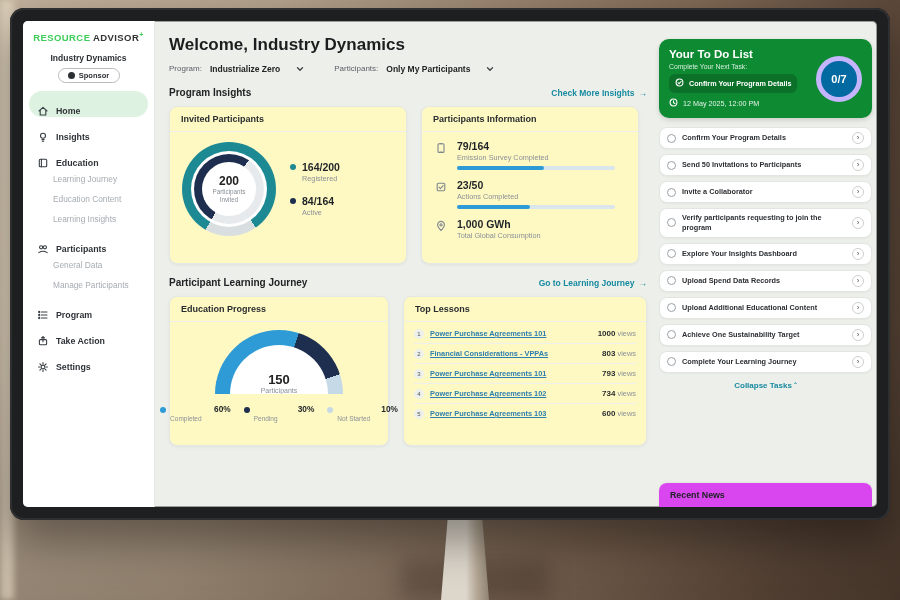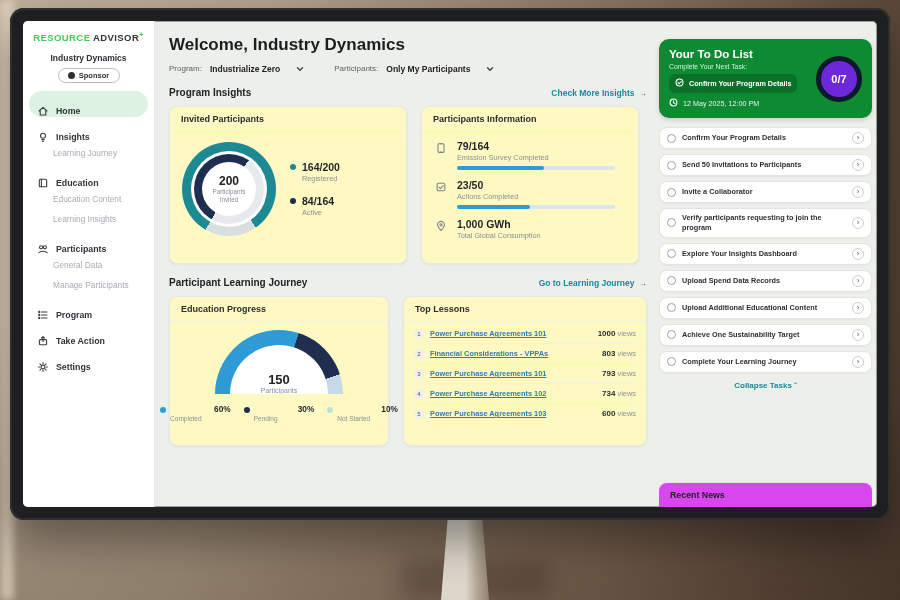--- a/index.html
+++ b/index.html
@@ -157,31 +157,31 @@
           </div>
           <div class="nav-item main">
             <span class="nav-icon">
                 <svg viewBox="0 0 12 12">
                   <circle cx="6" cy="4.7" r="2.5"></circle>
                   <path d="M4.9 8.6 h2.2 M5.3 10.2 h1.4"></path>
                 </svg>
               </span>
             <span>Insights</span>
           </div>
+          <div class="nav-item main">
+            <span class="nav-icon">
+                <svg viewBox="0 0 12 12">
+                  <rect x="2.3" y="2.2" width="7.4" height="7.6" rx="1"></rect>
+                  <path d="M4.4 2.2 V9.8"></path>
+                </svg>
+              </span>
+            <span>Education</span>
+          </div>
           <div class="nav-item sub">
             <span>Learning Journey</span>
-          </div>
-          <div class="nav-item main">
-            <span class="nav-icon">
-                <svg viewBox="0 0 12 12">
-                  <rect x="2.3" y="2.2" width="7.4" height="7.6" rx="1"></rect>
-                  <path d="M4.4 2.2 V9.8"></path>
-                </svg>
-              </span>
-            <span>Education</span>
           </div>
           <div class="nav-item sub">
             <span>Education Content</span>
           </div>
           <div class="nav-item sub">
             <span>Learning Insights</span>
           </div>
           <div class="nav-item main">
             <span class="nav-icon">
                 <svg viewBox="0 0 12 12">
@@ -435,21 +435,21 @@
               <span>Confirm Your Program Details</span>
             </div>
             <div class="todo-date">
               <span class="wicon"><svg viewBox="0 0 10 10">
                     <circle cx="5" cy="5" r="3.8" fill="none"></circle>
                     <path d="M5 3 V5.2 L6.6 6"></path>
                   </svg></span>
               <span>12 May 2025, 12:00 PM</span>
             </div>
           </div>
-          <div class="todo-ring" style="border:5px solid #0f172a; background:#6d28d9">
+          <div class="todo-ring" style="border:5px solid #c4b5fd; background:#0369a1">
             <span>0/7</span>
           </div>
         </div>
 
         <div class="tasks">
           <div class="task-row">
             <span class="task-check"></span>
             <span class="task-label">Confirm Your Program Details</span>
             <span class="task-chevron">›</span>
           </div>

